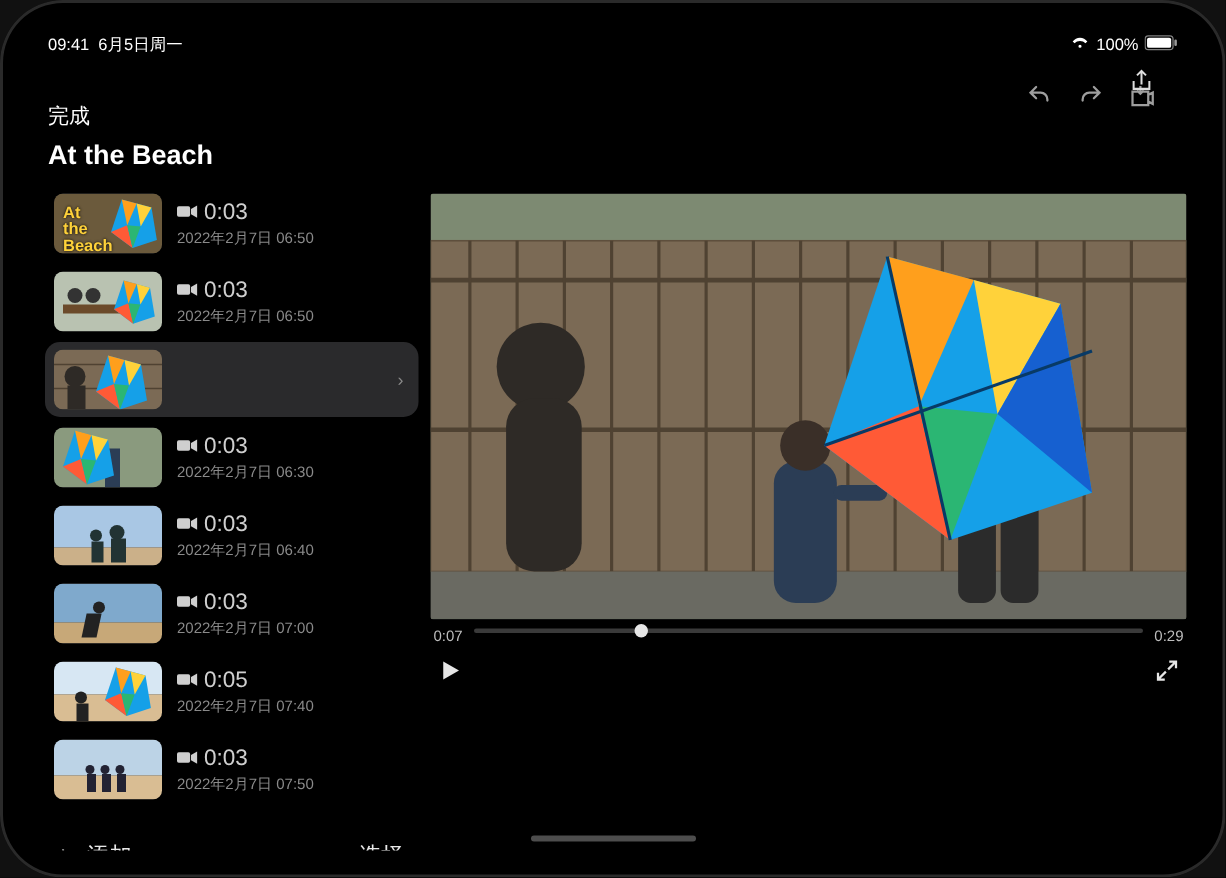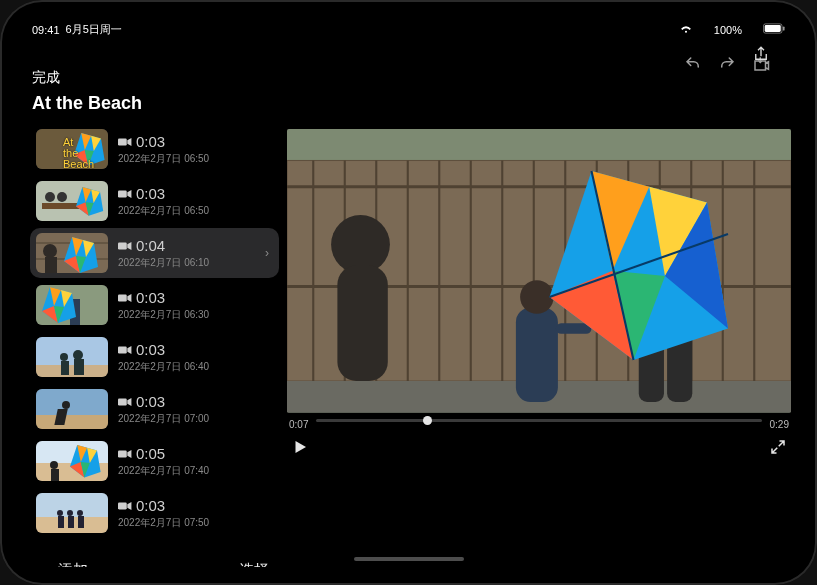--- a/index.html
+++ b/index.html
@@ -7,21 +7,21 @@
     width:817px;height:585px;background:#000;border-radius:42px;box-sizing:border-box;
     padding:18px;position:relative;box-shadow:inset 0 0 0 2px #2a2a2a;
   }
   .screen{
     width:100%;height:100%;background:#000;border-radius:26px;overflow:hidden;position:relative;
     color:#fff;font-size:12px;
   }
   
   .status{display:flex;justify-content:space-between;align-items:center;padding:4px 14px 0 14px;font-size:11px;}
   .status .left{display:flex;gap:6px;align-items:center;}
-  .status .right{display:flex;gap:21px;align-items:center;}
+  .status .right{display:flex;gap:4px;align-items:center;}
   .wifi-icon,.battery-icon{display:inline-block;}
   
   .topbar{display:flex;justify-content:space-between;align-items:center;padding:4px 14px 2px 14px;}
   .topbar .tools{display:flex;gap:14px;align-items:center;}
   .icon-btn{width:20px;height:20px;display:flex;align-items:center;justify-content:center;color:#9e9e9e;}
   .icon-btn svg{width:18px;height:18px;}
   .share{color:#ddd;}
   .content{display:flex;height:calc(100% - 48px);}
   
   .sidebar{width:265px;flex:none;display:flex;flex-direction:column;padding:0 0 0 8px;box-sizing:border-box;}
@@ -51,21 +51,21 @@
     position:relative;background:#222;
   }
   .video svg{width:100%;height:100%;display:block;}
   .scrub{display:flex;align-items:flex-start;gap:8px;padding:6px 2px 2px 2px;font-size:10px;color:#bdbdbd;}
   .track{flex:1;height:3px;background:#3a3a3a;border-radius:2px;position:relative;}
   .knob{position:absolute;top:-3px;width:9px;height:9px;border-radius:50%;background:#e6e6e6;}
   .controls{display:flex;justify-content:space-between;align-items:center;padding:4px 2px;}
   .play,.expand{width:22px;height:22px;color:#ddd;display:flex;align-items:center;justify-content:center;}
   .home-ind{position:absolute;bottom:6px;left:50%;transform:translateX(-50%);width:110px;height:4px;border-radius:3px;background:#4d4d4d;}
   
-  .t-title .tx{position:absolute;left:6px;top:8px;font-weight:400;font-size:11px;line-height:11px;color:#ffd23a;text-shadow:0 0 2px #000;margin-left:21px;}
+  .t-title .tx{position:absolute;left:6px;top:8px;font-weight:700;font-size:11px;line-height:11px;color:#ffd23a;text-shadow:0 0 2px #000;}
 </style>
 </head>
 <body>
 
 <div class="device">
   <div class="screen">
 
     <div class="status">
       <div class="left">
         <span>09:41</span>
@@ -179,30 +179,20 @@
                   <circle cx="14" cy="18" r="7" fill="#2e2a26"></circle>
                   <rect x="9" y="24" width="12" height="16" fill="#2e2a26"></rect>
                   <g transform="translate(28,4) scale(1)">
       <polygon points="0,24 8,0 30,6 34,30 16,36" fill="#15a0e8"></polygon>
       <polygon points="8,0 19,3 12,19" fill="#ff9f1c"></polygon>
       <polygon points="19,3 30,6 22,20" fill="#ffd23a"></polygon>
       <polygon points="0,24 12,19 16,36" fill="#ff5a36"></polygon>
       <polygon points="12,19 22,20 16,36" fill="#2bb673"></polygon>
     </g>
                 </svg></div>
-    <div class="meta">
-      <div class="row1">
-                  <span><svg class="cam-icon" viewBox="0 0 24 16">
-                      <rect x="0" y="2" width="15" height="12" rx="2" fill="#cfcfcf"></rect>
-                      <polygon points="16,5 23,1 23,15 16,11" fill="#cfcfcf"></polygon>
-                    </svg></span>
-                  <span>0:04</span>
-                </div>
-      <div class="row2">2022年2月7日 06:10</div>
-    </div>
     <span class="chev">›</span>
   </div>
             <div class="clip">
     <div class="thumb "><svg viewBox="0 0 72 40">
                   <rect width="72" height="40" fill="#8a9a7e"></rect>
                   <rect x="34" y="14" width="10" height="26" fill="#2b3d55"></rect>
                   <g transform="translate(6,2) scale(1)">
       <polygon points="0,24 8,0 30,6 34,30 16,36" fill="#15a0e8"></polygon>
       <polygon points="8,0 19,3 12,19" fill="#ff9f1c"></polygon>
       <polygon points="19,3 30,6 22,20" fill="#ffd23a"></polygon>

